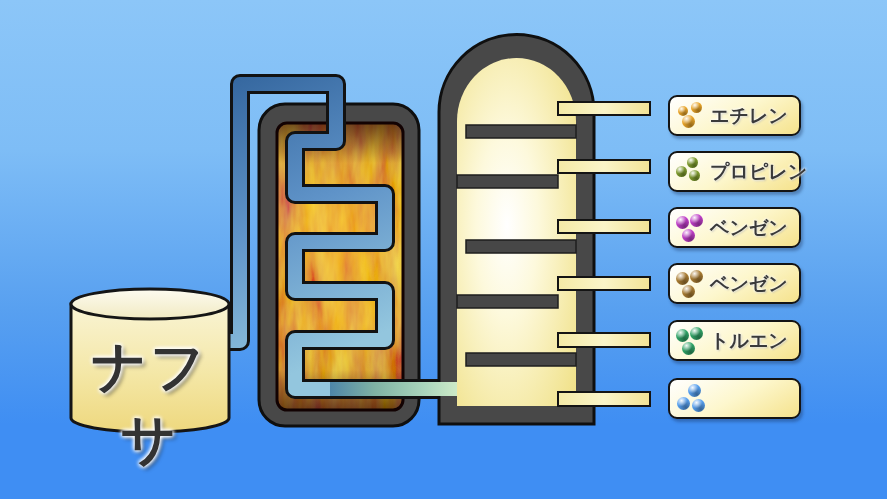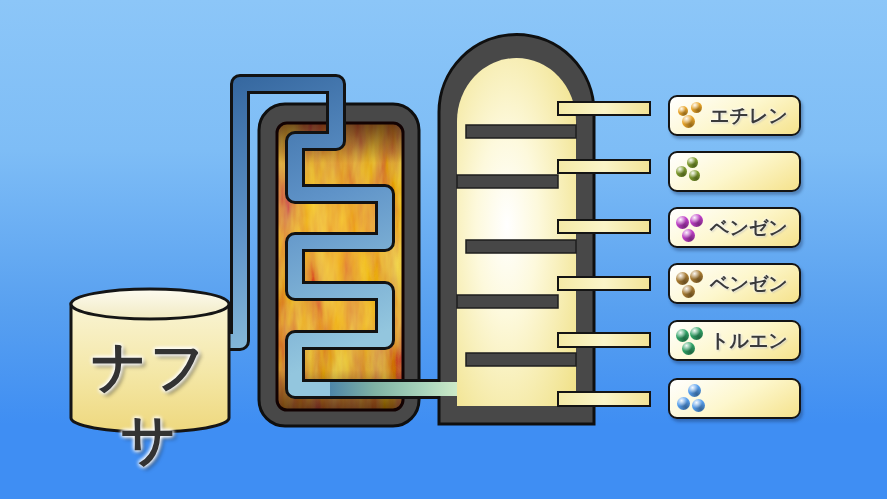--- a/index.html
+++ b/index.html
@@ -175,20 +175,21 @@
         <span class="dot"></span>
       </span>
     <span class="label">エチレン</span>
   </div>
   <div class="product-box arr-b" style="top: 151px; --c: #7f9c2e;">
     <span class="dots">
         <span class="dot"></span>
         <span class="dot"></span>
         <span class="dot"></span>
       </span>
+    <span class="label">プロピレン</span>
   </div>
   <div class="product-box arr-c" style="top: 207px; --c: #bf3ec8;">
     <span class="dots">
         <span class="dot"></span>
         <span class="dot"></span>
         <span class="dot"></span>
       </span>
     <span class="label">ベンゼン</span>
   </div>
   <div class="product-box arr-c" style="top: 263px; --c: #aa7d33;">

